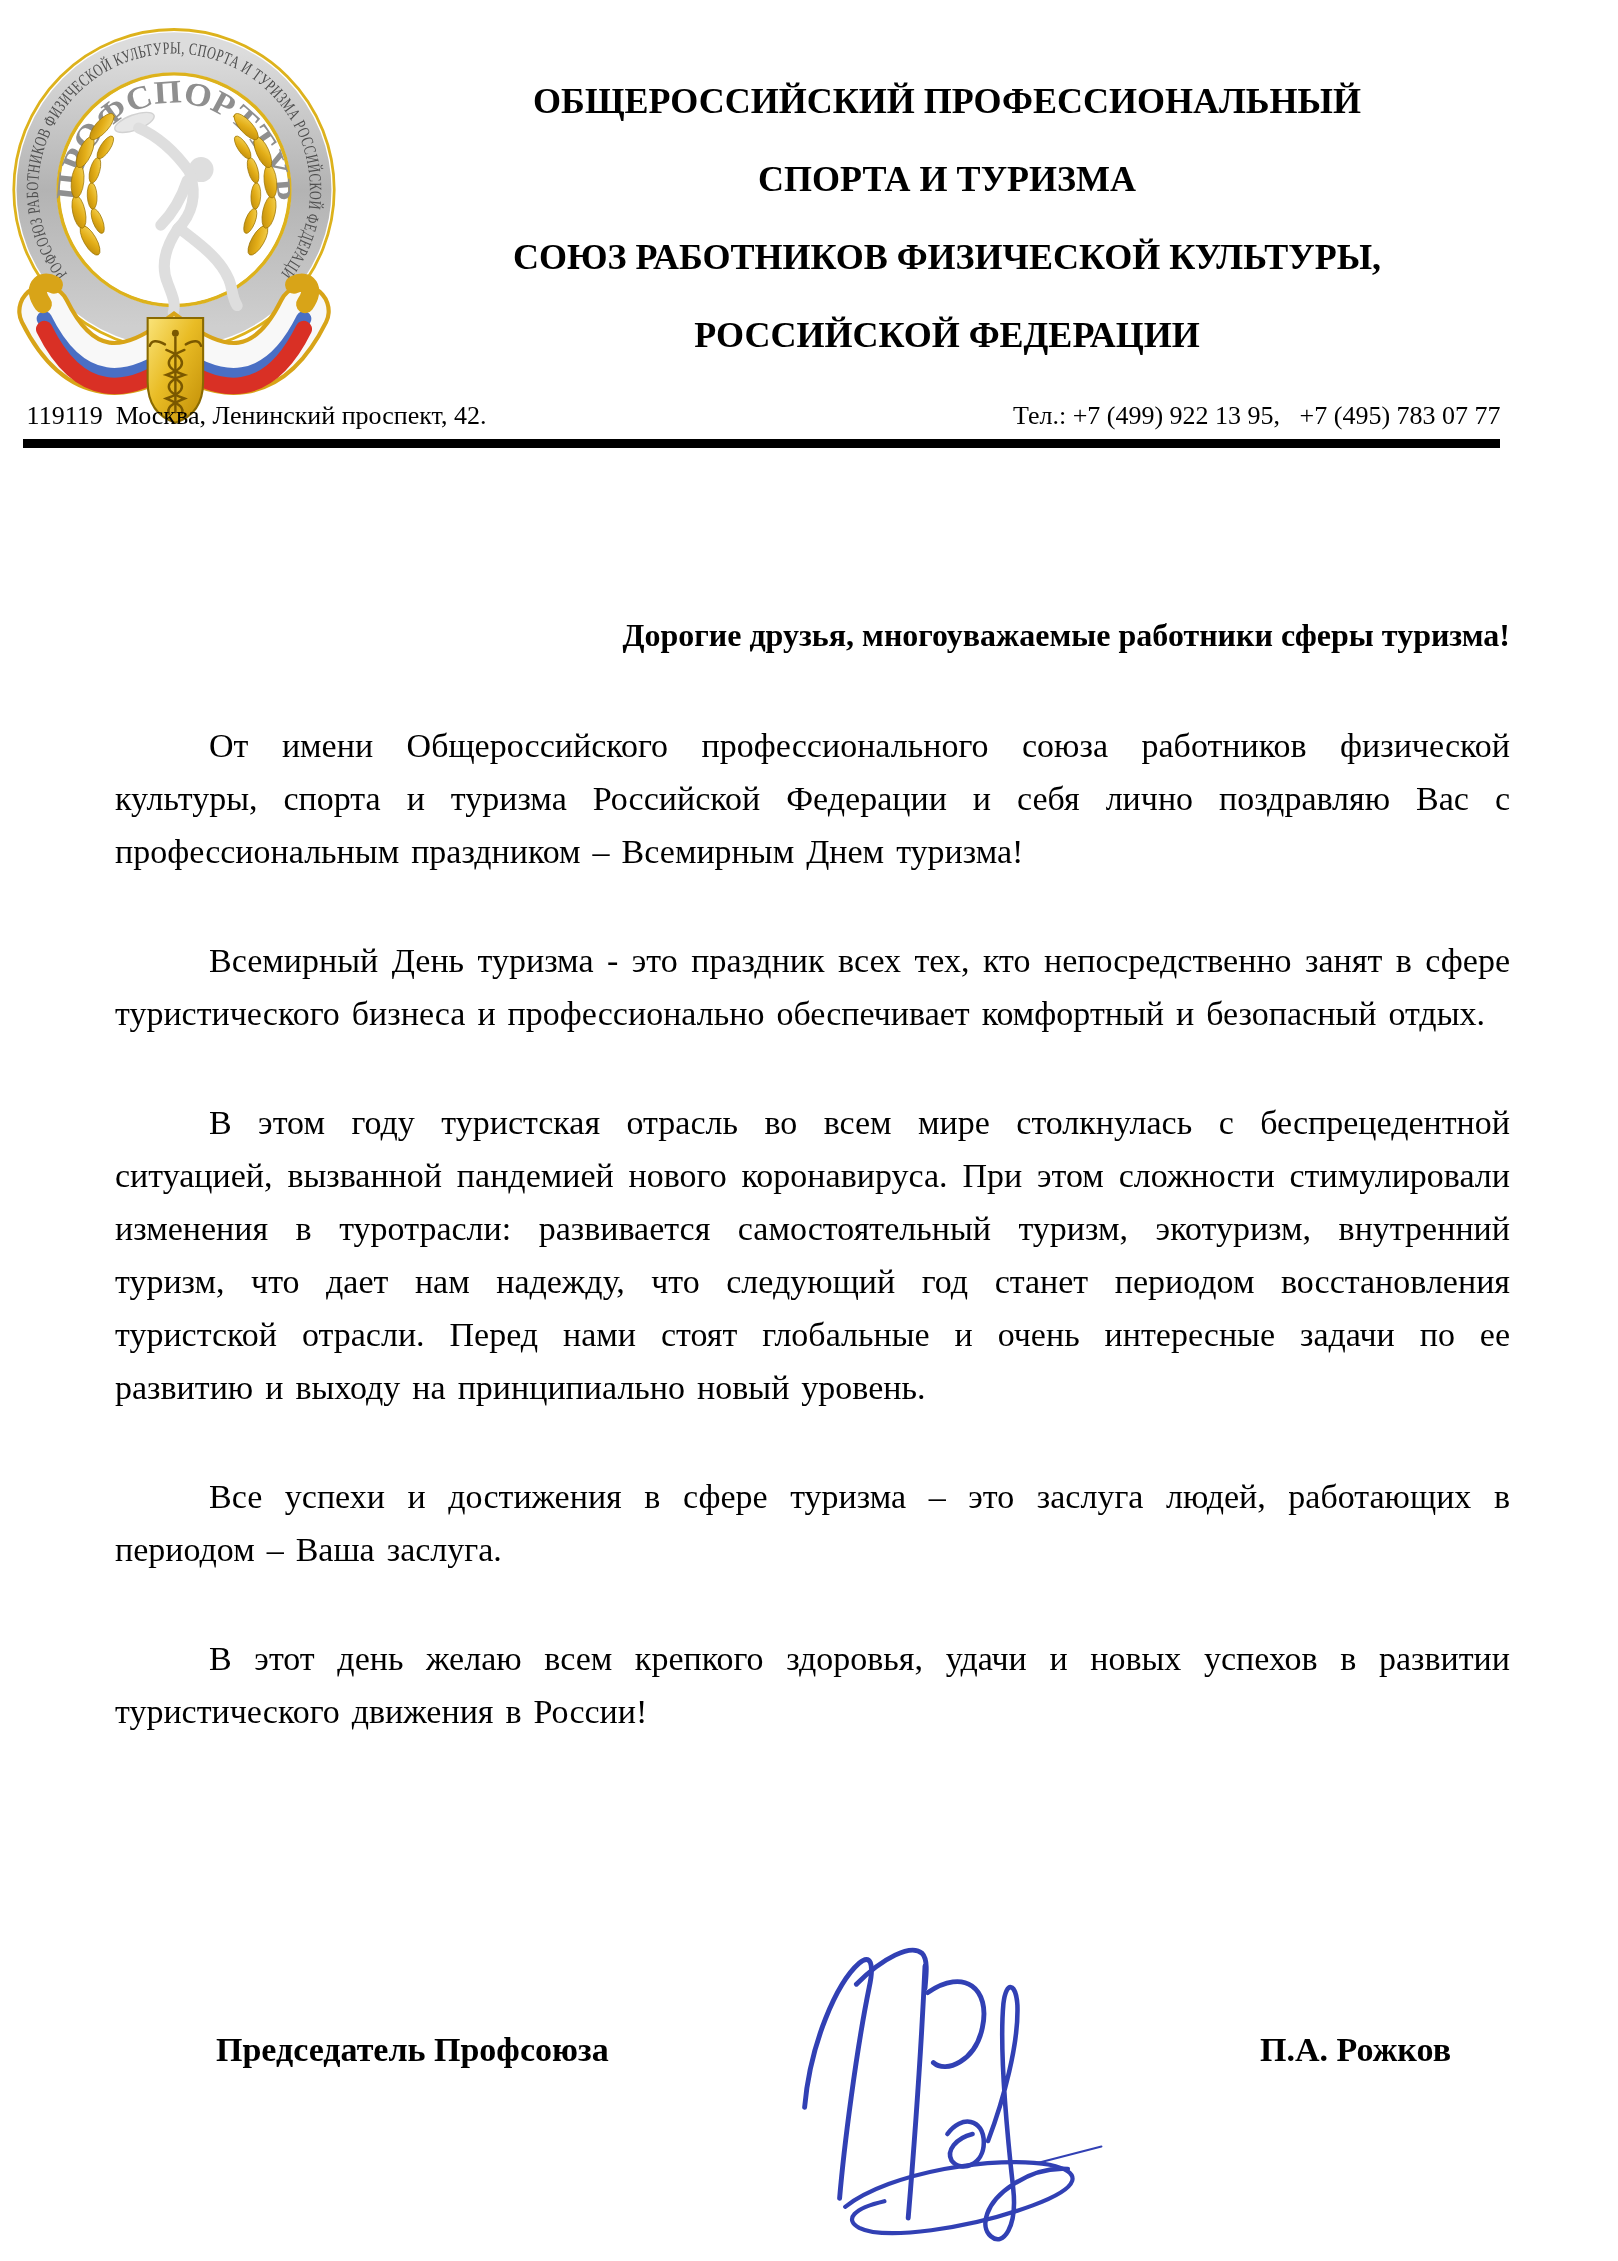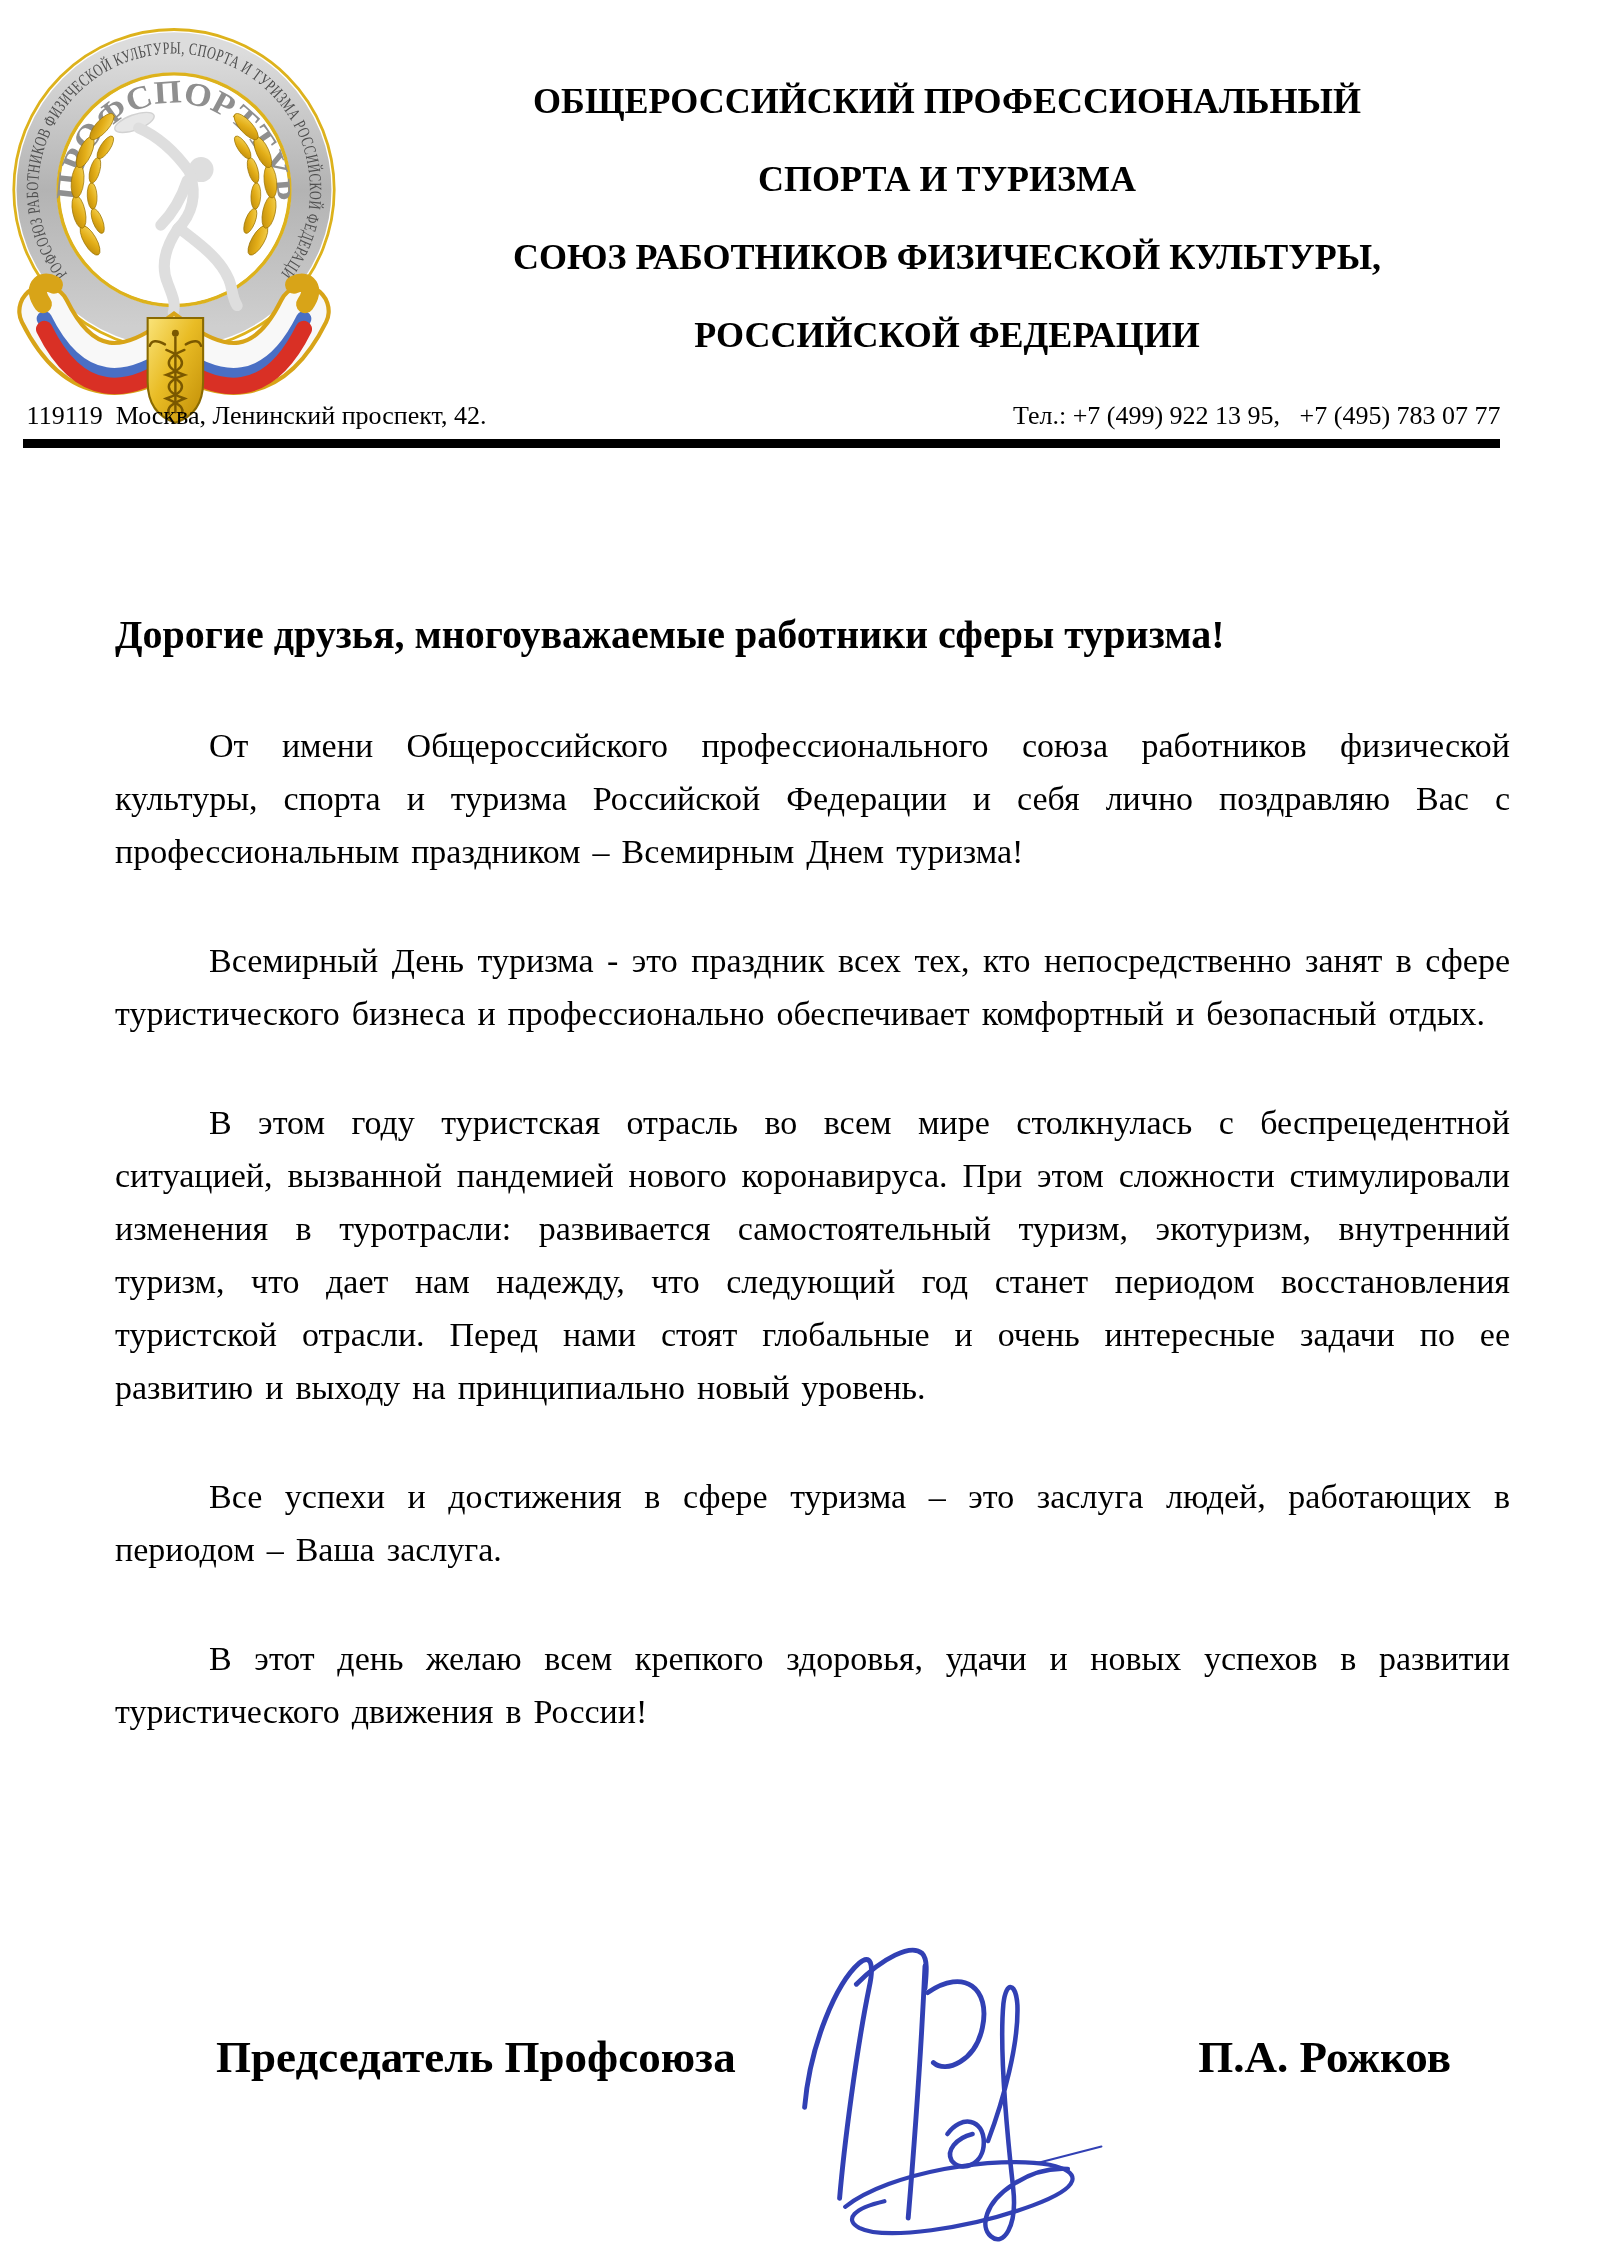--- a/index.html
+++ b/index.html
@@ -22,30 +22,30 @@
     display:flex;justify-content:space-between;align-items:baseline;
     font-size:26px;
   }
   .pre{white-space:pre;}
   .rule{position:absolute;left:23px;top:439px;width:1477px;height:9px;background:#000;}
   .letter-body{
     position:absolute;left:115px;top:614px;width:1395px;
     font-size:34px;line-height:53px;
   }
   .salutation{
-    text-align:left;font-weight:bold;font-size:40px;line-height:42px;
+    text-align:right;font-weight:bold;font-size:32px;line-height:42px;
     margin:0 0 63px 0;
   }
   .para{
     text-align:justify;text-indent:94px;
     word-spacing:3.5px;
     margin:0 0 56px 0;
   }
   .para.extra-gap{margin-top:52px;}
-  .sig-row{position:absolute;left:115px;top:2031px;width:1395px;height:49px;font-weight:bold;font-size:45px;}
+  .sig-row{position:absolute;left:115px;top:2031px;width:1395px;height:49px;font-weight:bold;font-size:34px;}
   .sig-position{position:absolute;left:101px;top:0;}
   .sig-name{position:absolute;right:59px;top:0;}
   .autograph{position:absolute;left:778px;top:1924px;width:350px;height:336px;}
 </style>
 </head>
 <body>
 
 <div class="page">
 
   <div class="logo-wrap">

